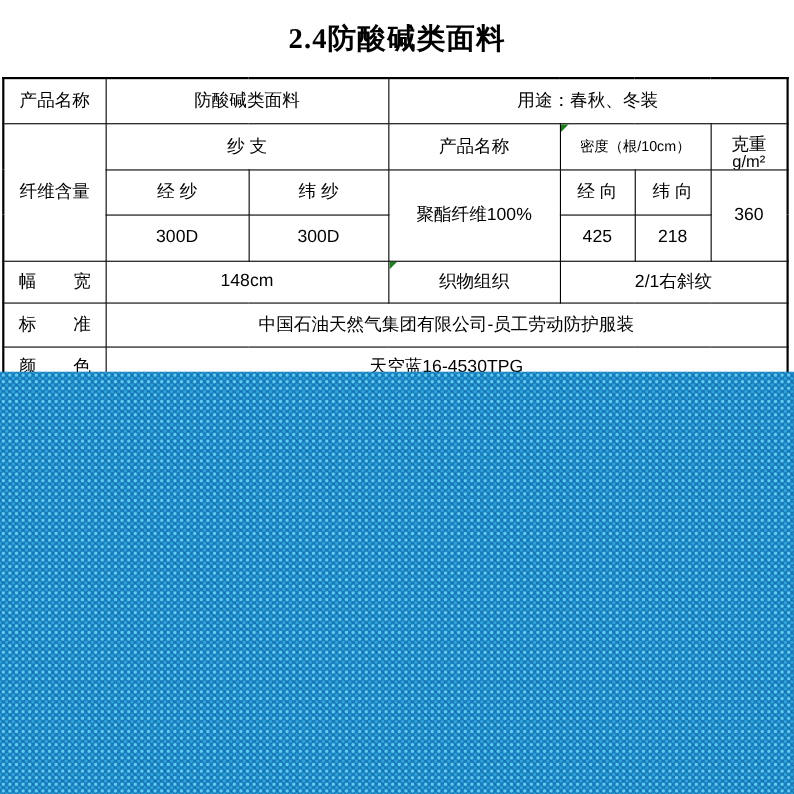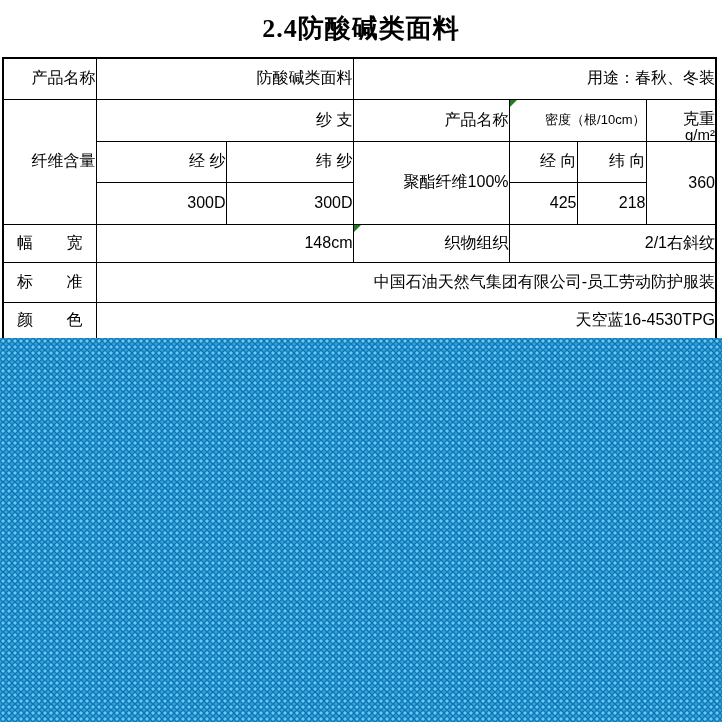--- a/index.html
+++ b/index.html
@@ -7,40 +7,40 @@
     width: 722px; height: 722px;
     background: #ffffff;
     font-family: "Liberation Sans", "DejaVu Sans", sans-serif;
     color: #000;
     overflow: hidden;
   }
   .page { position: relative; width: 722px; height: 722px; }
 
   
   .title-row {
-    height: 57px;
+    height: 70px;
     display: flex; align-items: center; justify-content: center;
     font-family: "Liberation Serif", "DejaVu Serif", serif;
     font-weight: bold;
     font-size: 26px;
     letter-spacing: 1px;
   }
 
   
   table.spec-table {
     margin-left: 2px;
     width: 713px;
     table-layout: fixed;
     border-collapse: collapse;
     border: 2px solid #000;
     font-size: 16px;
   }
   table.spec-table td, table.spec-table th {
     border: 1px solid #000;
-    text-align: right;
+    text-align: center;
     vertical-align: middle;
     font-weight: normal;
     padding: 0;
     position: relative;
     overflow: hidden;
     white-space: nowrap;
   }
   tr.r1 { height: 41px; }
   tr.r2 { height: 41px; }
   tr.r3 { height: 41px; }

